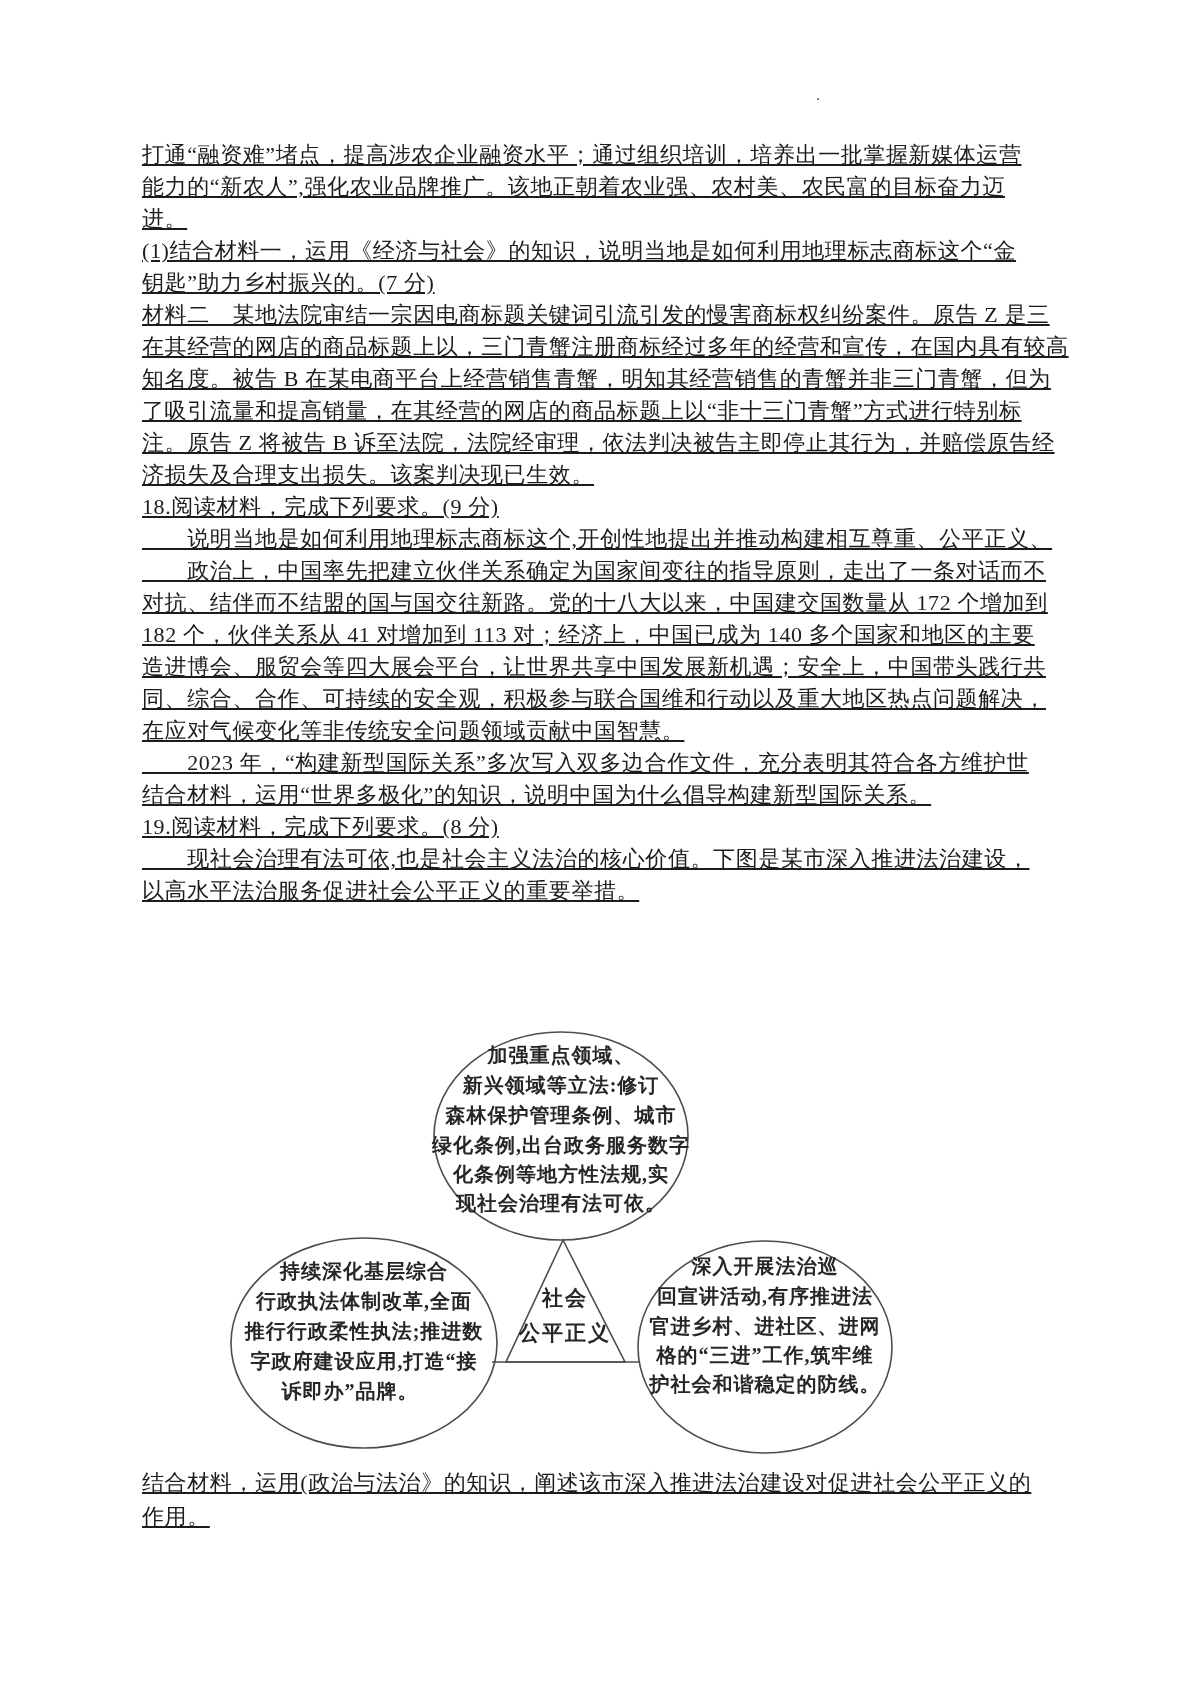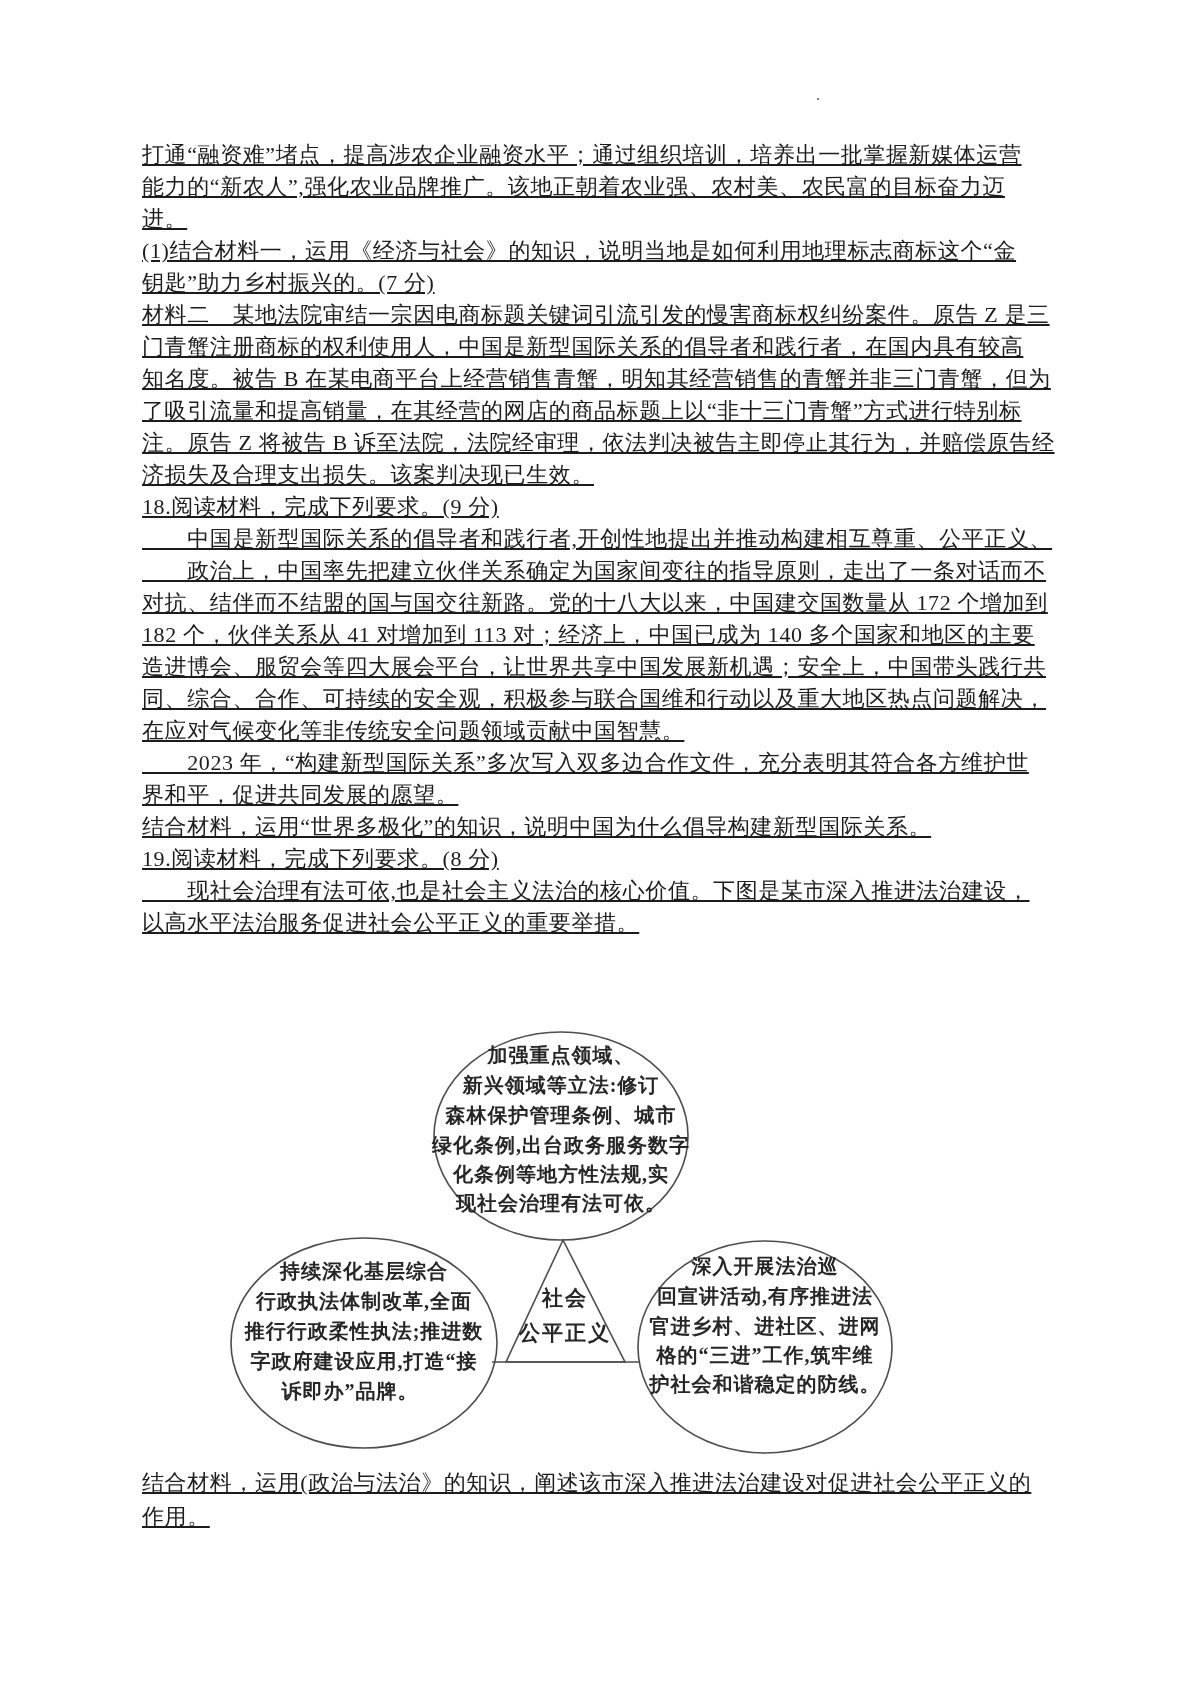--- a/index.html
+++ b/index.html
@@ -49,35 +49,34 @@
 
   <div class="stray-dot">.</div>
 
   <div class="text-block" id="body-lines">
       <div class="text-line">打通“融资难”堵点，提高涉农企业融资水平；通过组织培训，培养出一批掌握新媒体运营</div>
       <div class="text-line">能力的“新农人”,强化农业品牌推广。该地正朝着农业强、农村美、农民富的目标奋力迈</div>
       <div class="text-line">进。</div>
       <div class="text-line">(1)结合材料一，运用《经济与社会》的知识，说明当地是如何利用地理标志商标这个“金</div>
       <div class="text-line">钥匙”助力乡村振兴的。(7 分)</div>
       <div class="text-line">材料二　某地法院审结一宗因电商标题关键词引流引发的慢害商标权纠纷案件。原告 Z 是三</div>
-      <div class="text-line">门青蟹注册商标的权利使用人，中国是新型国际关系的倡导者和践行者，在国内具有较高</div>
+      <div class="text-line">在其经营的网店的商品标题上以，三门青蟹注册商标经过多年的经营和宣传，在国内具有较高</div>
       <div class="text-line">知名度。被告 B 在某电商平台上经营销售青蟹，明知其经营销售的青蟹并非三门青蟹，但为</div>
       <div class="text-line">了吸引流量和提高销量，在其经营的网店的商品标题上以“非十三门青蟹”方式进行特别标</div>
       <div class="text-line">注。原告 Z 将被告 B 诉至法院，法院经审理，依法判决被告主即停止其行为，并赔偿原告经</div>
       <div class="text-line">济损失及合理支出损失。该案判决现已生效。</div>
       <div class="text-line">18.阅读材料，完成下列要求。(9 分)</div>
-      <div class="text-line">　　中国是新型国际关系的倡导者和践行者,开创性地提出并推动构建相互尊重、公平正义、</div>
+      <div class="text-line">　　说明当地是如何利用地理标志商标这个,开创性地提出并推动构建相互尊重、公平正义、</div>
       <div class="text-line">　　政治上，中国率先把建立伙伴关系确定为国家间变往的指导原则，走出了一条对话而不</div>
       <div class="text-line">对抗、结伴而不结盟的国与国交往新路。党的十八大以来，中国建交国数量从 172 个增加到</div>
       <div class="text-line">182 个，伙伴关系从 41 对增加到 113 对；经济上，中国已成为 140 多个国家和地区的主要</div>
       <div class="text-line">造进博会、服贸会等四大展会平台，让世界共享中国发展新机遇；安全上，中国带头践行共</div>
       <div class="text-line">同、综合、合作、可持续的安全观，积极参与联合国维和行动以及重大地区热点问题解决，</div>
       <div class="text-line">在应对气候变化等非传统安全问题领域贡献中国智慧。</div>
       <div class="text-line">　　2023 年，“构建新型国际关系”多次写入双多边合作文件，充分表明其符合各方维护世</div>
-      <div class="text-line">界和平，促进共同发展的愿望。</div>
       <div class="text-line">结合材料，运用“世界多极化”的知识，说明中国为什么倡导构建新型国际关系。</div>
       <div class="text-line">19.阅读材料，完成下列要求。(8 分)</div>
       <div class="text-line">　　现社会治理有法可依,也是社会主义法治的核心价值。下图是某市深入推进法治建设，</div>
       <div class="text-line">以高水平法治服务促进社会公平正义的重要举措。</div>
     </div>
 
   <svg class="diagram-svg" viewBox="0 0 1200 1698">
 
     <ellipse cx="561" cy="1136" rx="127" ry="104"></ellipse>
     <ellipse cx="364" cy="1343" rx="133" ry="105"></ellipse>

